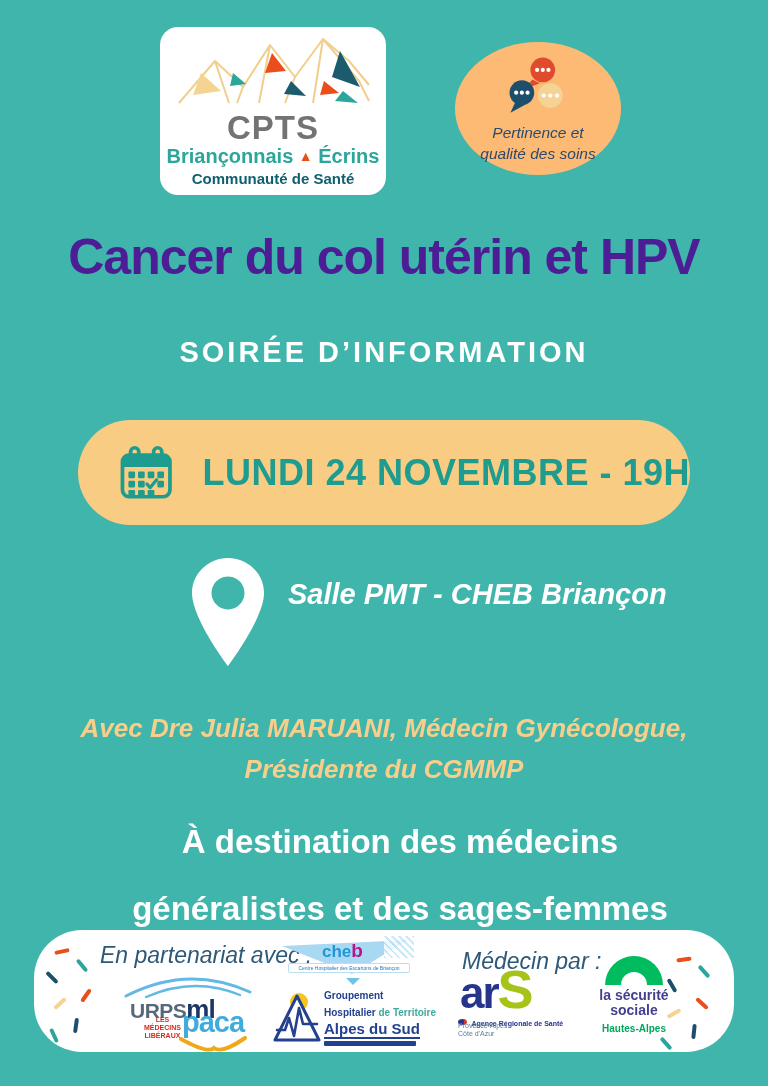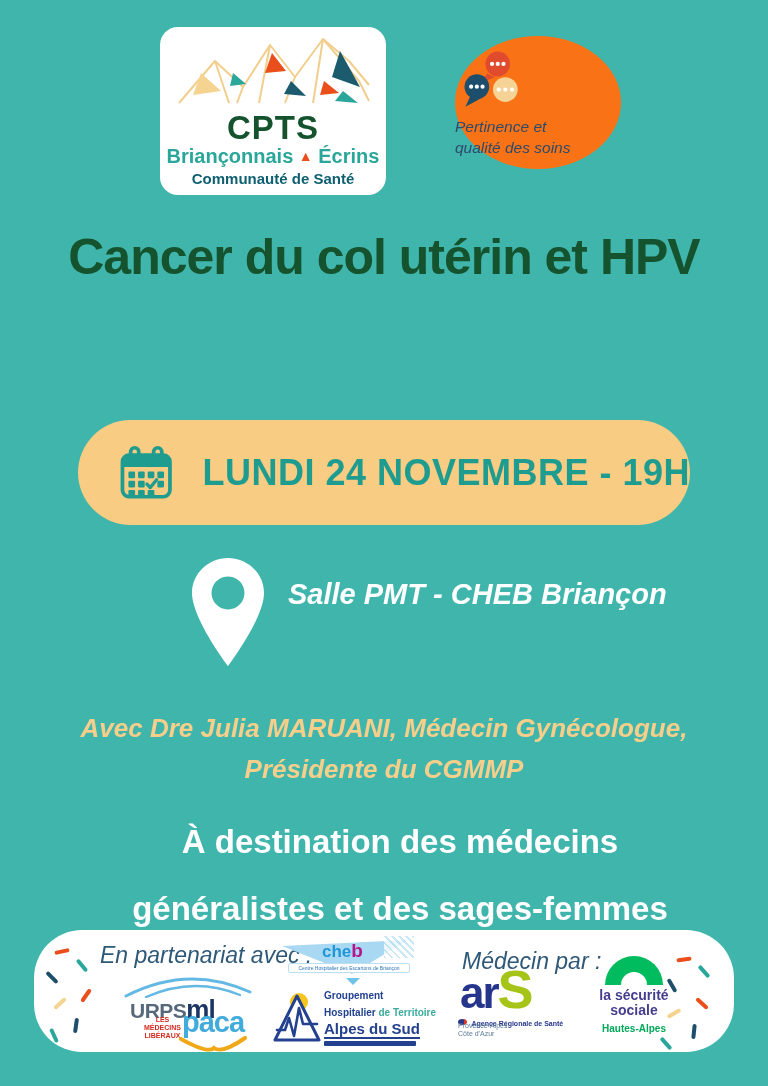--- a/index.html
+++ b/index.html
@@ -9,35 +9,35 @@
     font-family:"Liberation Sans", sans-serif;
     -webkit-font-smoothing:antialiased;
   }
   .abs{position:absolute;}
 
   
   .cpts-card{
     left:160px;top:27px;width:226px;height:168px;background:#fff;
     border-radius:18px;text-align:center;box-sizing:border-box;padding-top:6px;
   }
-  .cpts-acronym{color:#14532d;font-weight:800;font-size:33px;letter-spacing:1px;line-height:30px;}
+  .cpts-acronym{color:#737373;font-weight:800;font-size:33px;letter-spacing:1px;line-height:30px;}
   .cpts-region{color:#2BA69A;font-weight:700;font-size:20px;line-height:26px;}
   .cpts-region .tri{color:#E94E1B;font-size:14px;vertical-align:2px;}
   .cpts-sub{color:#0E5F70;font-weight:700;font-size:15px;line-height:20px;}
 
   .badge{
-    left:455px;top:36px;width:166px;height:133px;background:#f97316;border-radius:50%;
-    text-align:left;box-sizing:border-box;padding-top:14px;
+    left:455px;top:42px;width:166px;height:133px;background:#fdba74;border-radius:50%;
+    text-align:center;box-sizing:border-box;padding-top:14px;
   }
   .badge-text{color:#2D4A6B;font-style:italic;font-size:15.5px;line-height:21px;font-weight:500;}
 
   
   .title{
     left:0;top:228px;width:768px;text-align:center;
-    color:#14532d;font-weight:800;font-size:50px;letter-spacing:-1px;
+    color:#4c1d95;font-weight:800;font-size:50px;letter-spacing:-1px;
   }
   .subtitle{
     left:0;top:336px;width:768px;text-align:center;
     color:#fff;font-weight:700;font-size:29px;letter-spacing:3px;
   }
 
   .date-pill{
     left:78px;top:420px;width:612px;height:105px;background:#F8CC82;border-radius:53px;
     display:flex;align-items:center;
   }
@@ -171,20 +171,21 @@
         <circle cx="23" cy="38" r="2.2" fill="#fff"></circle>
         <circle cx="29" cy="38" r="2.2" fill="#fff"></circle>
     </svg>
     <div class="badge-text">
       <div>Pertinence et</div>
       <div>qualité des soins</div>
     </div>
   </div>
 
   <div class="abs title">Cancer du col utérin et HPV</div>
+  <div class="abs subtitle">SOIRÉE D’INFORMATION</div>
 
   <div class="abs date-pill">
     <svg class="cal" width="74" height="74" viewBox="0 0 76 76">
       <g stroke="#1E9C90" fill="none" stroke-width="5">
         <rect x="17" y="4" width="11" height="16" rx="5.5"></rect>
         <rect x="48" y="4" width="11" height="16" rx="5.5"></rect>
         <rect x="6" y="14" width="64" height="56" rx="9"></rect>
       </g>
       <path d="M6 23 a9 9 0 0 1 9 -9 h46 a9 9 0 0 1 9 9 v7 H6 Z" fill="#1E9C90"></path>
       <g fill="#1E9C90">

